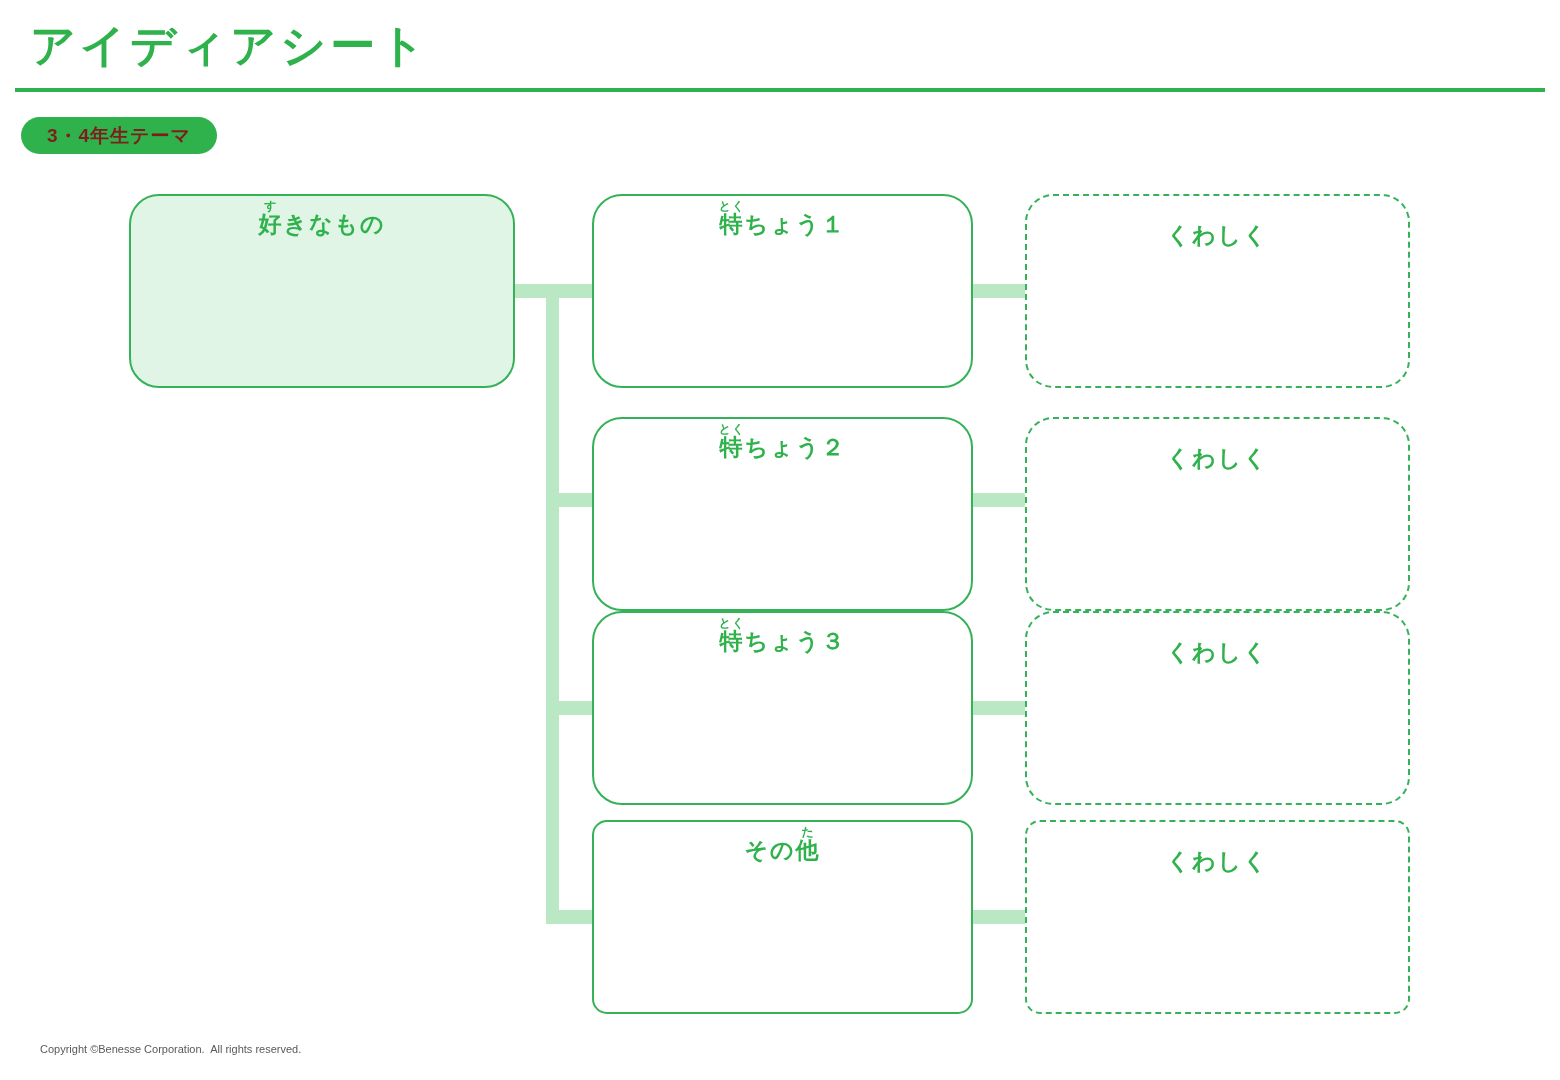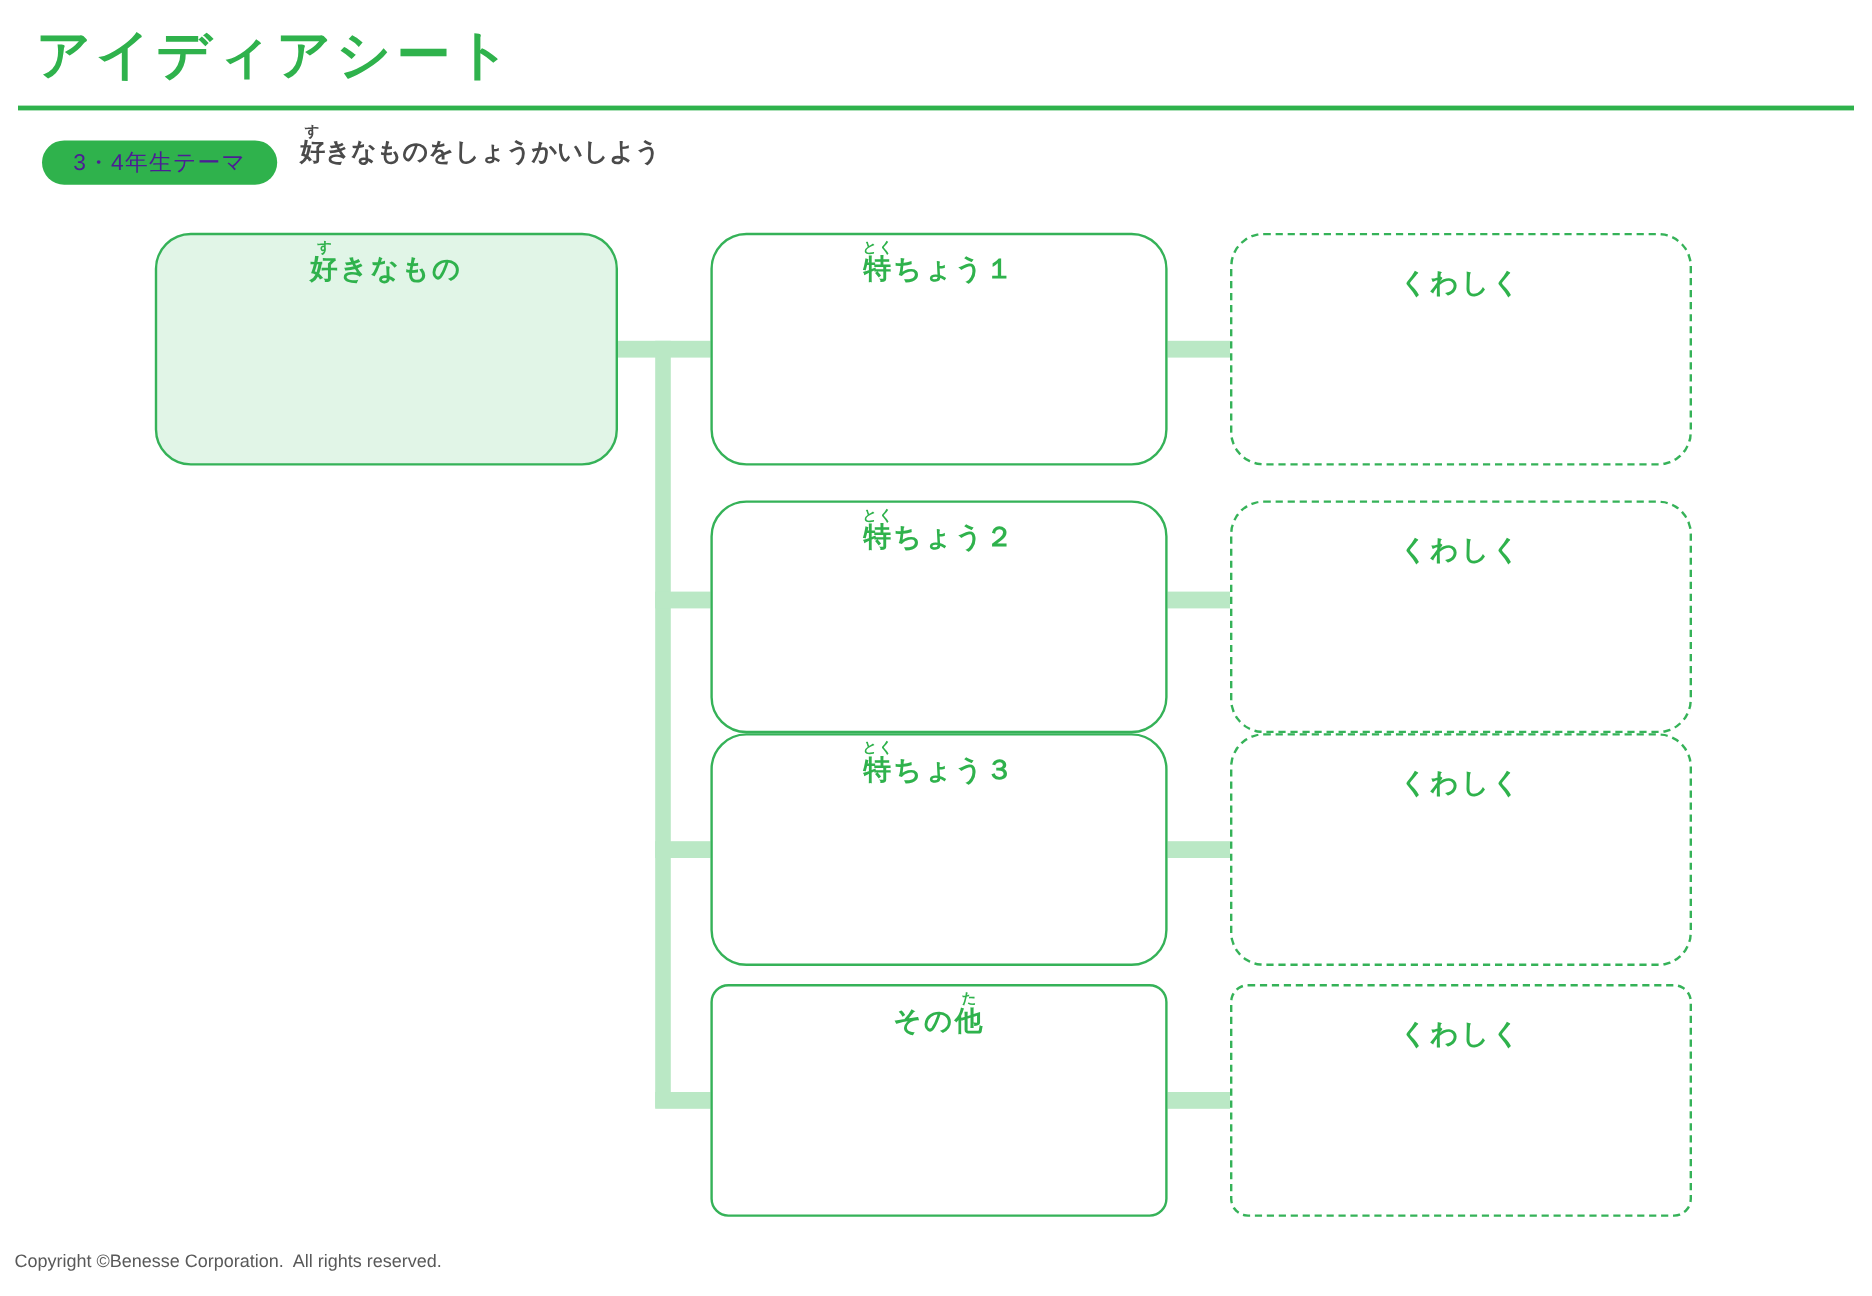--- a/index.html
+++ b/index.html
@@ -30,29 +30,29 @@
   .title-rule {
     position: absolute;
     left: 15px;
     top: 88px;
     width: 1530px;
     height: 4px;
     background: #2fb24c;
   }
   .badge {
     position: absolute;
-    left: 35px;
+    left: 21px;
     top: 117px;
     width: 196px;
     height: 37px;
     background: #2fb24c;
     border-radius: 19px;
-    color: #4c1d95;
+    color: #7f1d1d;
     font-size: 19px;
-    font-weight: normal;
+    font-weight: bold;
     display: flex;
     align-items: center;
     justify-content: center;
     letter-spacing: 1px;
   }
   .theme-line {
     position: absolute;
     left: 250px;
     top: 103px;
     font-size: 21px;
@@ -124,38 +124,37 @@
   .b-left-3     { left: 546px; top: 701px; width: 46px; height: 14px; }
   .b-left-4     { left: 546px; top: 910px; width: 46px; height: 14px; }
   .b-right-1    { left: 973px; top: 284px; width: 52px; height: 14px; }
   .b-right-2    { left: 973px; top: 493px; width: 52px; height: 14px; }
   .b-right-3    { left: 973px; top: 701px; width: 52px; height: 14px; }
   .b-right-4    { left: 973px; top: 910px; width: 52px; height: 14px; }
 
   
   .copyright {
     position: absolute;
-    left: 12px;
+    left: 40px;
     top: 1043px;
-    font-size: 15px;
+    font-size: 11px;
     color: #595959;
     white-space: pre;
   }
 </style>
 </head>
 <body>
 
 <div class="page">
 
   <div class="title">アイディアシート</div>
   <div class="title-rule"></div>
 
   <div class="badge">3・4年生テーマ</div>
 
-  <div class="theme-line"><ruby><span>好</span><rt>す</rt></ruby><span>きなものをしょうかいしよう</span></div>
 
   <div class="conn trunk"></div>
   <div class="conn b-left-1"></div>
   <div class="conn b-left-2"></div>
   <div class="conn b-left-3"></div>
   <div class="conn b-left-4"></div>
   <div class="conn b-right-1"></div>
   <div class="conn b-right-2"></div>
   <div class="conn b-right-3"></div>
   <div class="conn b-right-4"></div>

